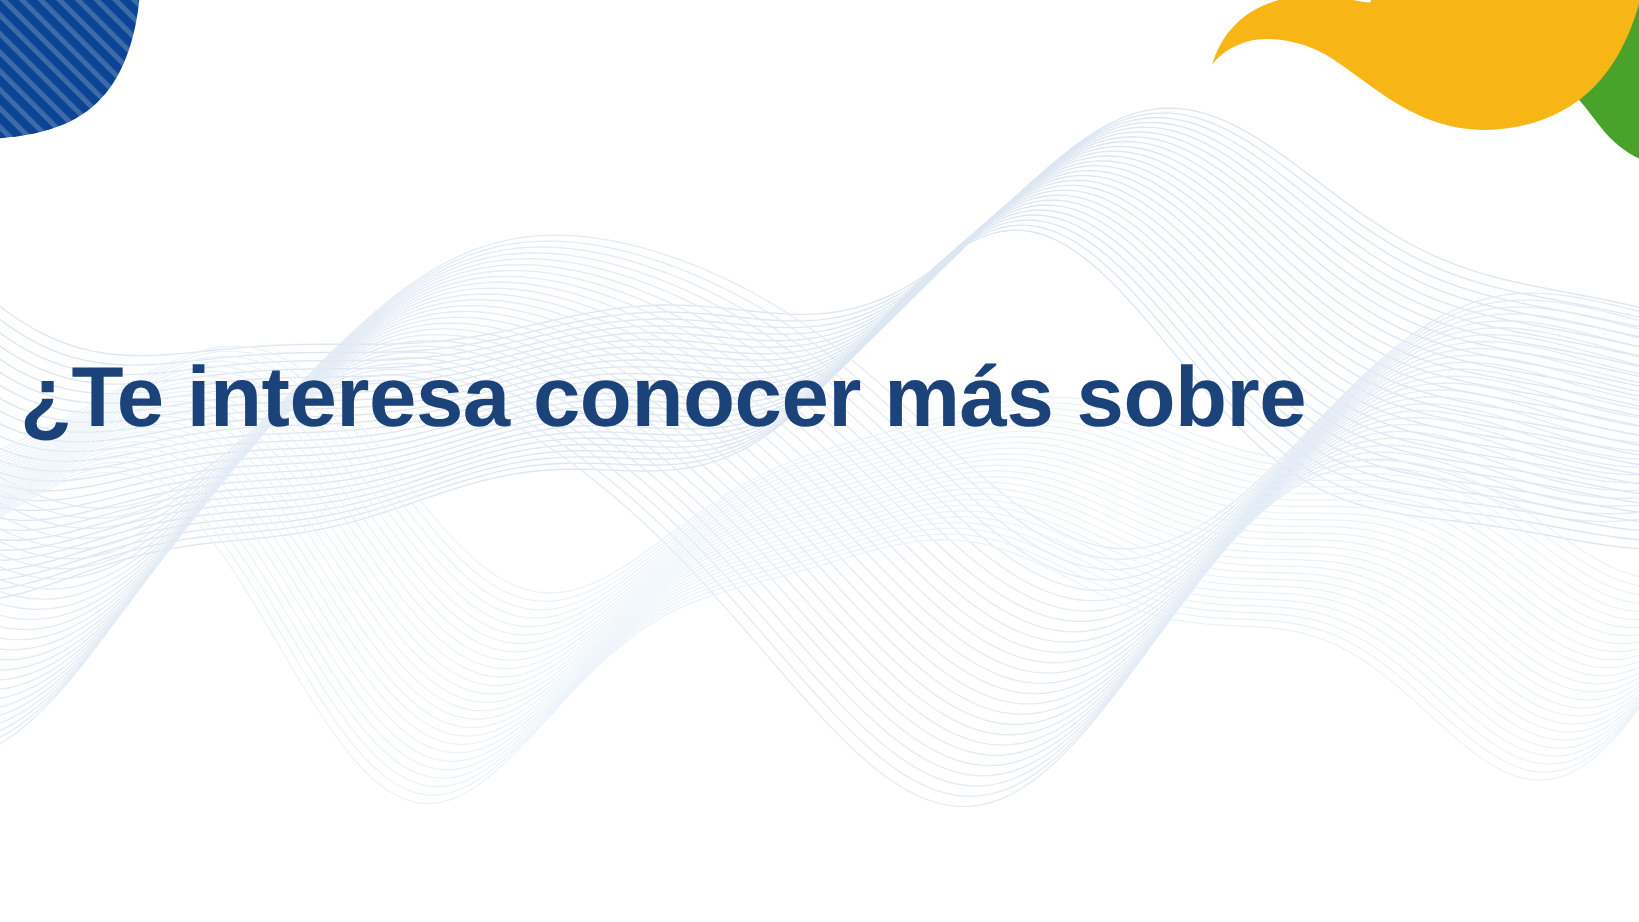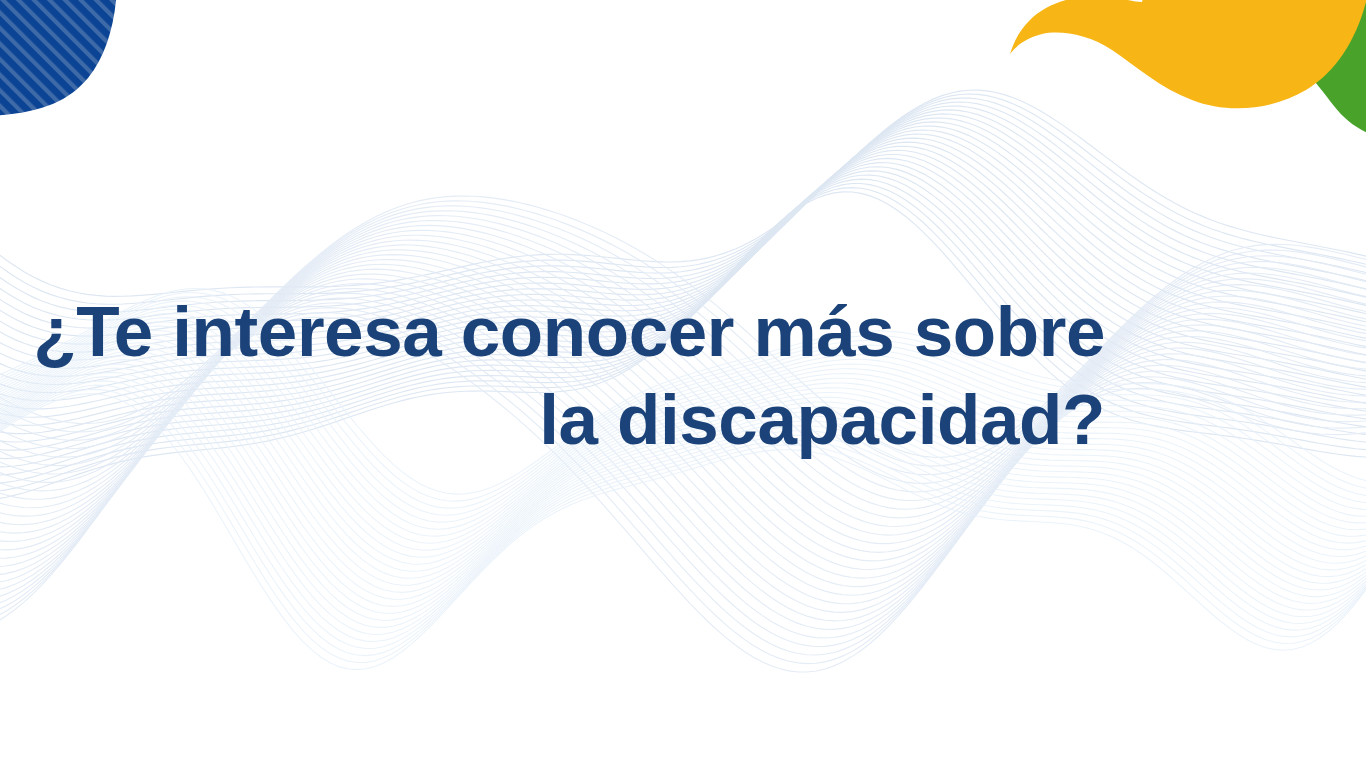--- a/index.html
+++ b/index.html
@@ -28,21 +28,21 @@
     pointer-events: none;
   }
   .waves-layer { z-index: 1; }
   .corner-layer { z-index: 3; }
   .headline-block {
     position: absolute;
     z-index: 5;
     left: 0;
     top: 288px;
     width: 1105px;
-    text-align: right;
+    text-align: center;
   }
   .headline-line {
     display: block;
     color: #1B4379;
     font-size: 71px;
     font-weight: 700;
     line-height: 88px;
     letter-spacing: -0.4px;
     white-space: nowrap;
   }
@@ -171,16 +171,15 @@
       <path d="M 1366,-30 L 1366,2 C 1356,40 1336,72 1306,90
                C 1272,110 1228,114 1192,100 C 1160,88 1136,66 1112,50
                C 1088,34 1060,30 1042,34 C 1026,38 1016,46 1010,54
                C 1016,34 1028,18 1046,8 C 1068,-4 1094,-6 1118,-2
                C 1128,0 1136,2 1142,2 L 1150,-30 Z" fill="#F7B615"></path>
     </g>
   </svg>
 
   <div class="headline-block">
     <span class="headline-line">¿Te interesa conocer más sobre</span>
-    <span class="headline-line">la discapacidad?</span>
   </div>
 
 </div>
 
 </body></html>

